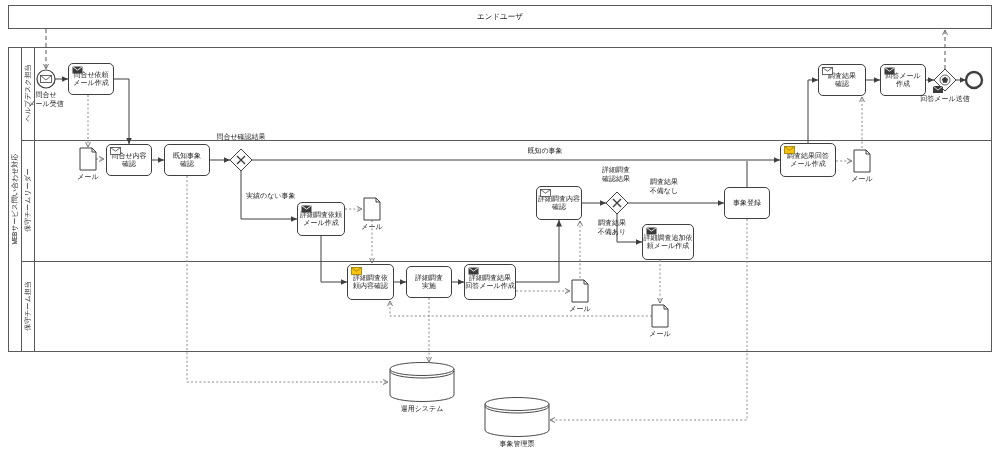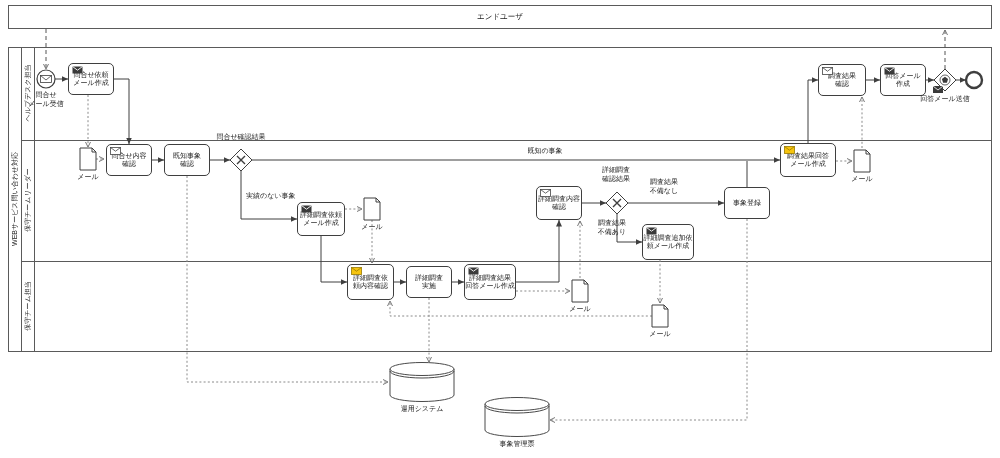--- a/index.html
+++ b/index.html
@@ -1,17 +1,17 @@
 <!DOCTYPE html>
 <html><head>
 <meta charset="utf-8">
 <style>
   html,body{margin:0;padding:0;background:#fff;}
   body{font-family:"Liberation Sans","DejaVu Sans",sans-serif;color:#222;}
-  .canvas{position:relative;width:1000px;height:458px;background:#fff;overflow:hidden;}
+  .canvas{position:relative;width:1000px;height:458px;background:#fff;overflow:hidden;font-family:Liberation Mono, monospace;}
   .pool{position:absolute;border:1px solid #5a5a5a;box-sizing:border-box;background:transparent;}
   .top-pool{left:8px;top:5px;width:984px;height:24px;}
   .top-pool .pool-title{width:100%;text-align:center;font-size:7.5px;line-height:22px;}
   .main-pool{left:8px;top:47px;width:984px;height:305px;}
   .vline{position:absolute;width:0;border-left:1px solid #5a5a5a;}
   .hline{position:absolute;height:0;border-top:1px solid #5a5a5a;}
   .vlabel{position:absolute;font-size:7px;white-space:nowrap;transform:translate(-50%,-50%) rotate(-90deg);z-index:2;}
   .wires{position:absolute;left:0;top:0;z-index:2;}
   .task{position:absolute;background:#fff;border:1px solid #3f3f3f;border-radius:5px;box-sizing:border-box;display:flex;align-items:center;justify-content:center;z-index:3;}
   .tlabel{font-size:7px;line-height:8px;text-align:center;white-space:pre-line;}

